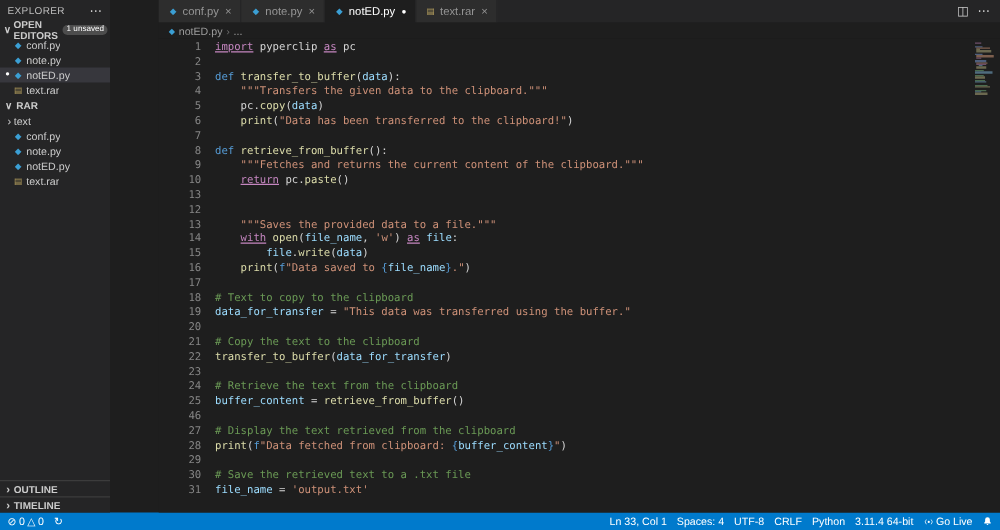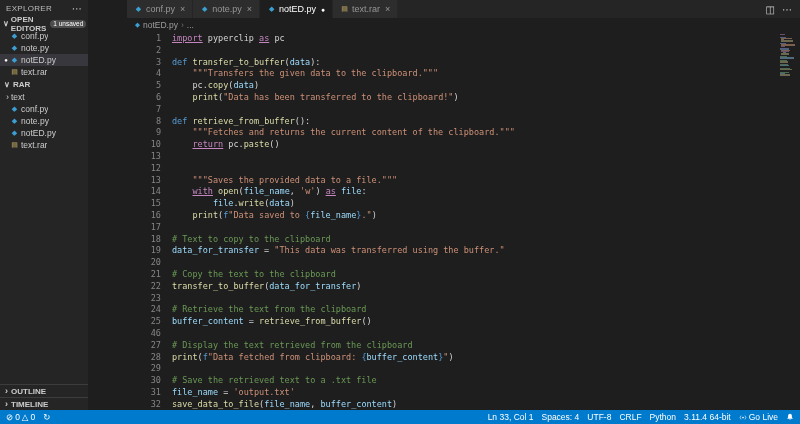--- a/index.html
+++ b/index.html
@@ -205,21 +205,20 @@
             <div class="code-line"><span class="line-number">22</span><span class="line-content"><span class="tk-f">transfer_to_buffer</span><span class="tk-p">(</span><span class="tk-v">data_for_transfer</span><span class="tk-p">)</span></span></div>
             <div class="code-line"><span class="line-number">23</span><span class="line-content"></span></div>
             <div class="code-line"><span class="line-number">24</span><span class="line-content"><span class="tk-c"># Retrieve the text from the clipboard</span></span></div>
             <div class="code-line"><span class="line-number">25</span><span class="line-content"><span class="tk-v">buffer_content</span><span class="tk-p"> = </span><span class="tk-f">retrieve_from_buffer</span><span class="tk-p">()</span></span></div>
             <div class="code-line"><span class="line-number">46</span><span class="line-content"></span></div>
             <div class="code-line"><span class="line-number">27</span><span class="line-content"><span class="tk-c"># Display the text retrieved from the clipboard</span></span></div>
             <div class="code-line"><span class="line-number">28</span><span class="line-content"><span class="tk-f">print</span><span class="tk-p">(</span><span class="tk-d">f</span><span class="tk-s">"Data fetched from clipboard: </span><span class="tk-d">{</span><span class="tk-v">buffer_content</span><span class="tk-d">}</span><span class="tk-s">"</span><span class="tk-p">)</span></span></div>
             <div class="code-line"><span class="line-number">29</span><span class="line-content"></span></div>
             <div class="code-line"><span class="line-number">30</span><span class="line-content"><span class="tk-c"># Save the retrieved text to a .txt file</span></span></div>
             <div class="code-line"><span class="line-number">31</span><span class="line-content"><span class="tk-v">file_name</span><span class="tk-p"> = </span><span class="tk-s">'output.txt'</span></span></div>
-            <div class="code-line"><span class="line-number">32</span><span class="line-content"><span class="tk-f">save_data_to_file</span><span class="tk-p">(</span><span class="tk-v">file_name</span><span class="tk-p">, </span><span class="tk-v">buffer_content</span><span class="tk-p">)</span></span></div>
           </div>
         <div class="minimap">
             <div class="mm-line" style="margin-left: 0px; width: 4.84px; background: rgb(110, 79, 107);"></div>
             <div class="mm-line" style="margin-left: 0px; width: 0px; background: rgb(90, 90, 90);"></div>
             <div class="mm-line" style="margin-left: 0px; width: 6.38px; background: rgb(79, 95, 125);"></div>
             <div class="mm-line" style="margin-left: 1.4px; width: 10.56px; background: rgb(125, 95, 78);"></div>
             <div class="mm-line" style="margin-left: 1.4px; width: 2.86px; background: rgb(107, 104, 79);"></div>
             <div class="mm-line" style="margin-left: 1.4px; width: 11.44px; background: rgb(107, 104, 79);"></div>
             <div class="mm-line" style="margin-left: 0px; width: 0px; background: rgb(90, 90, 90);"></div>
             <div class="mm-line" style="margin-left: 0px; width: 5.94px; background: rgb(79, 95, 125);"></div>

